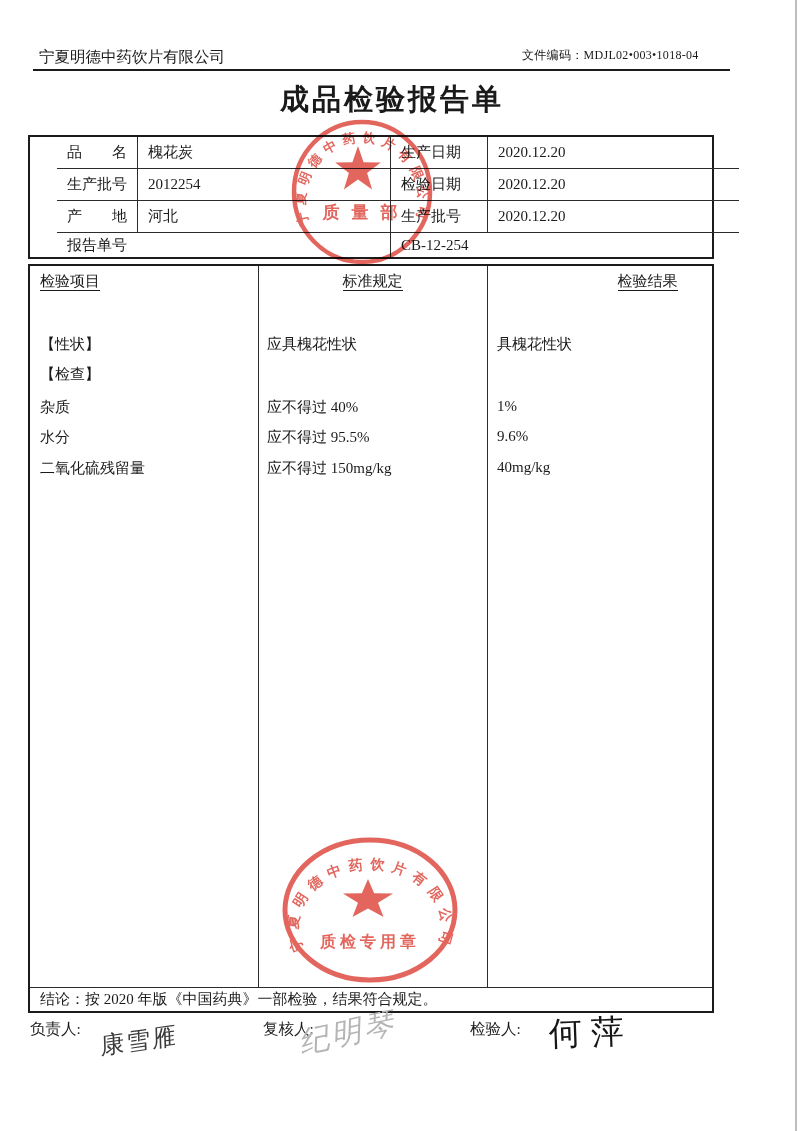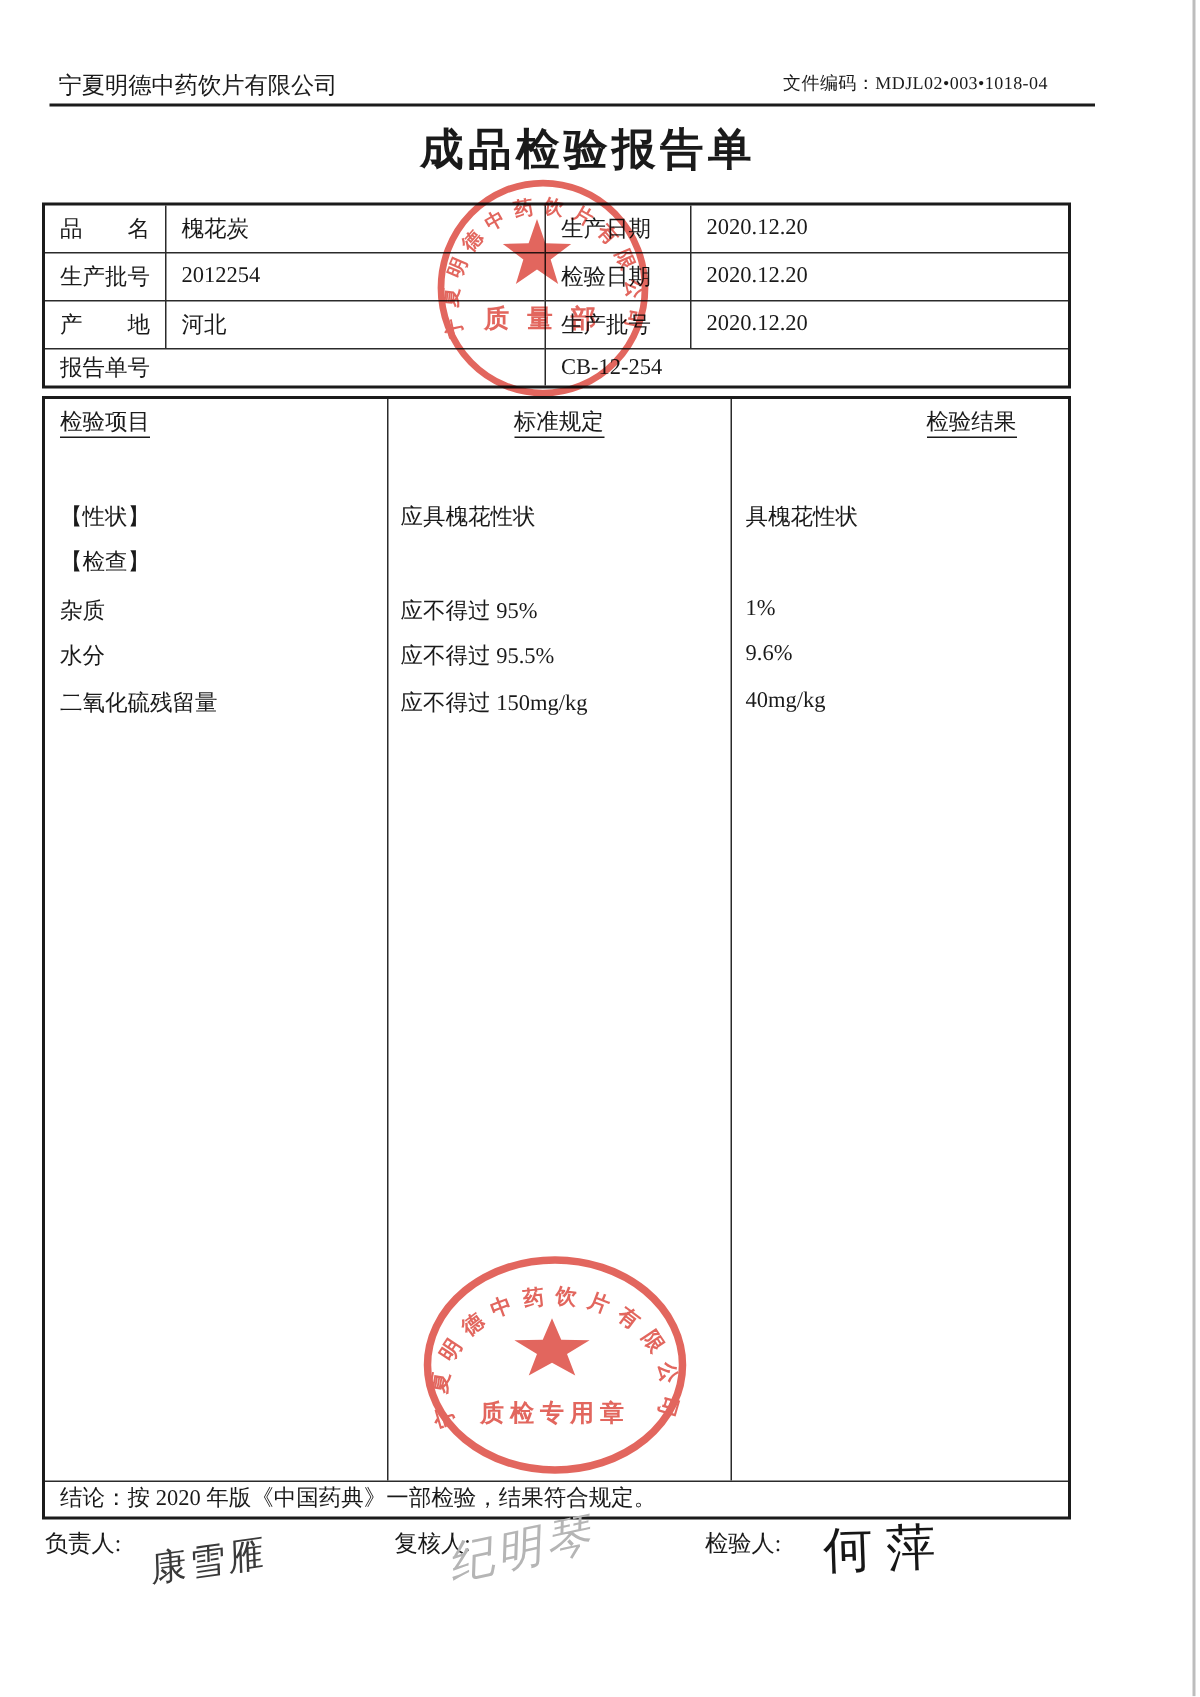--- a/index.html
+++ b/index.html
@@ -18,20 +18,21 @@
   #filecode { top:47px; left:522px; font-size:12px; letter-spacing:.3px; }
   #header-rule { left:33px; top:69px; width:697px; height:2px; background:#1b1b1b; }
   #title { left:0; top:80px; width:784px; text-align:center; font-size:29px; font-weight:bold; letter-spacing:3px; }
 
   
   #info-table {
     left:28px; top:135px; width:686px; height:124px;
     border:2px solid #1b1b1b; box-sizing:border-box;
     display:grid; grid-template-columns:80px 253px 97px 252px;
     grid-template-rows:31px 32px 32px 25px;
+    padding-left:27px;
   }
   .cell { font-size:15px; display:flex; align-items:center; padding-left:10px; box-sizing:border-box; white-space:pre; }
   .bl { border-left:1px solid #2b2b2b; }
   .bt { border-top:1px solid #2b2b2b; }
   .span2a { grid-column:1 / 3; }
   .span2b { grid-column:3 / 5; }
 
   
   #result-table {
     left:28px; top:264px; width:686px; height:749px;
@@ -114,21 +115,21 @@
         <span class="standard">应具槐花性状</span>
         <span class="result">具槐花性状</span>
       </div>
       <div class="rrow" style="top:99px;">
         <span class="item">【检查】</span>
         <span class="standard"></span>
         <span class="result"></span>
       </div>
       <div class="rrow" style="top:132px;">
         <span class="item">杂质</span>
-        <span class="standard">应不得过 95%</span>
+        <span class="standard">应不得过 40%</span>
         <span class="result">1%</span>
       </div>
       <div class="rrow" style="top:162px;">
         <span class="item">水分</span>
         <span class="standard">应不得过 95.5%</span>
         <span class="result">9.6%</span>
       </div>
       <div class="rrow" style="top:193px;">
         <span class="item">二氧化硫残留量</span>
         <span class="standard">应不得过 150mg/kg</span>

